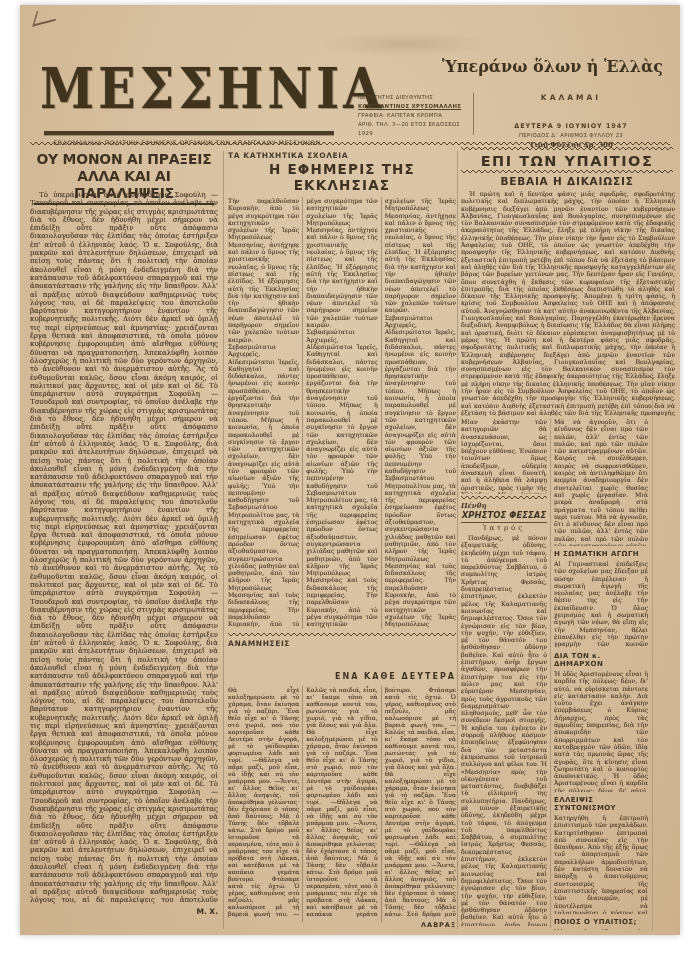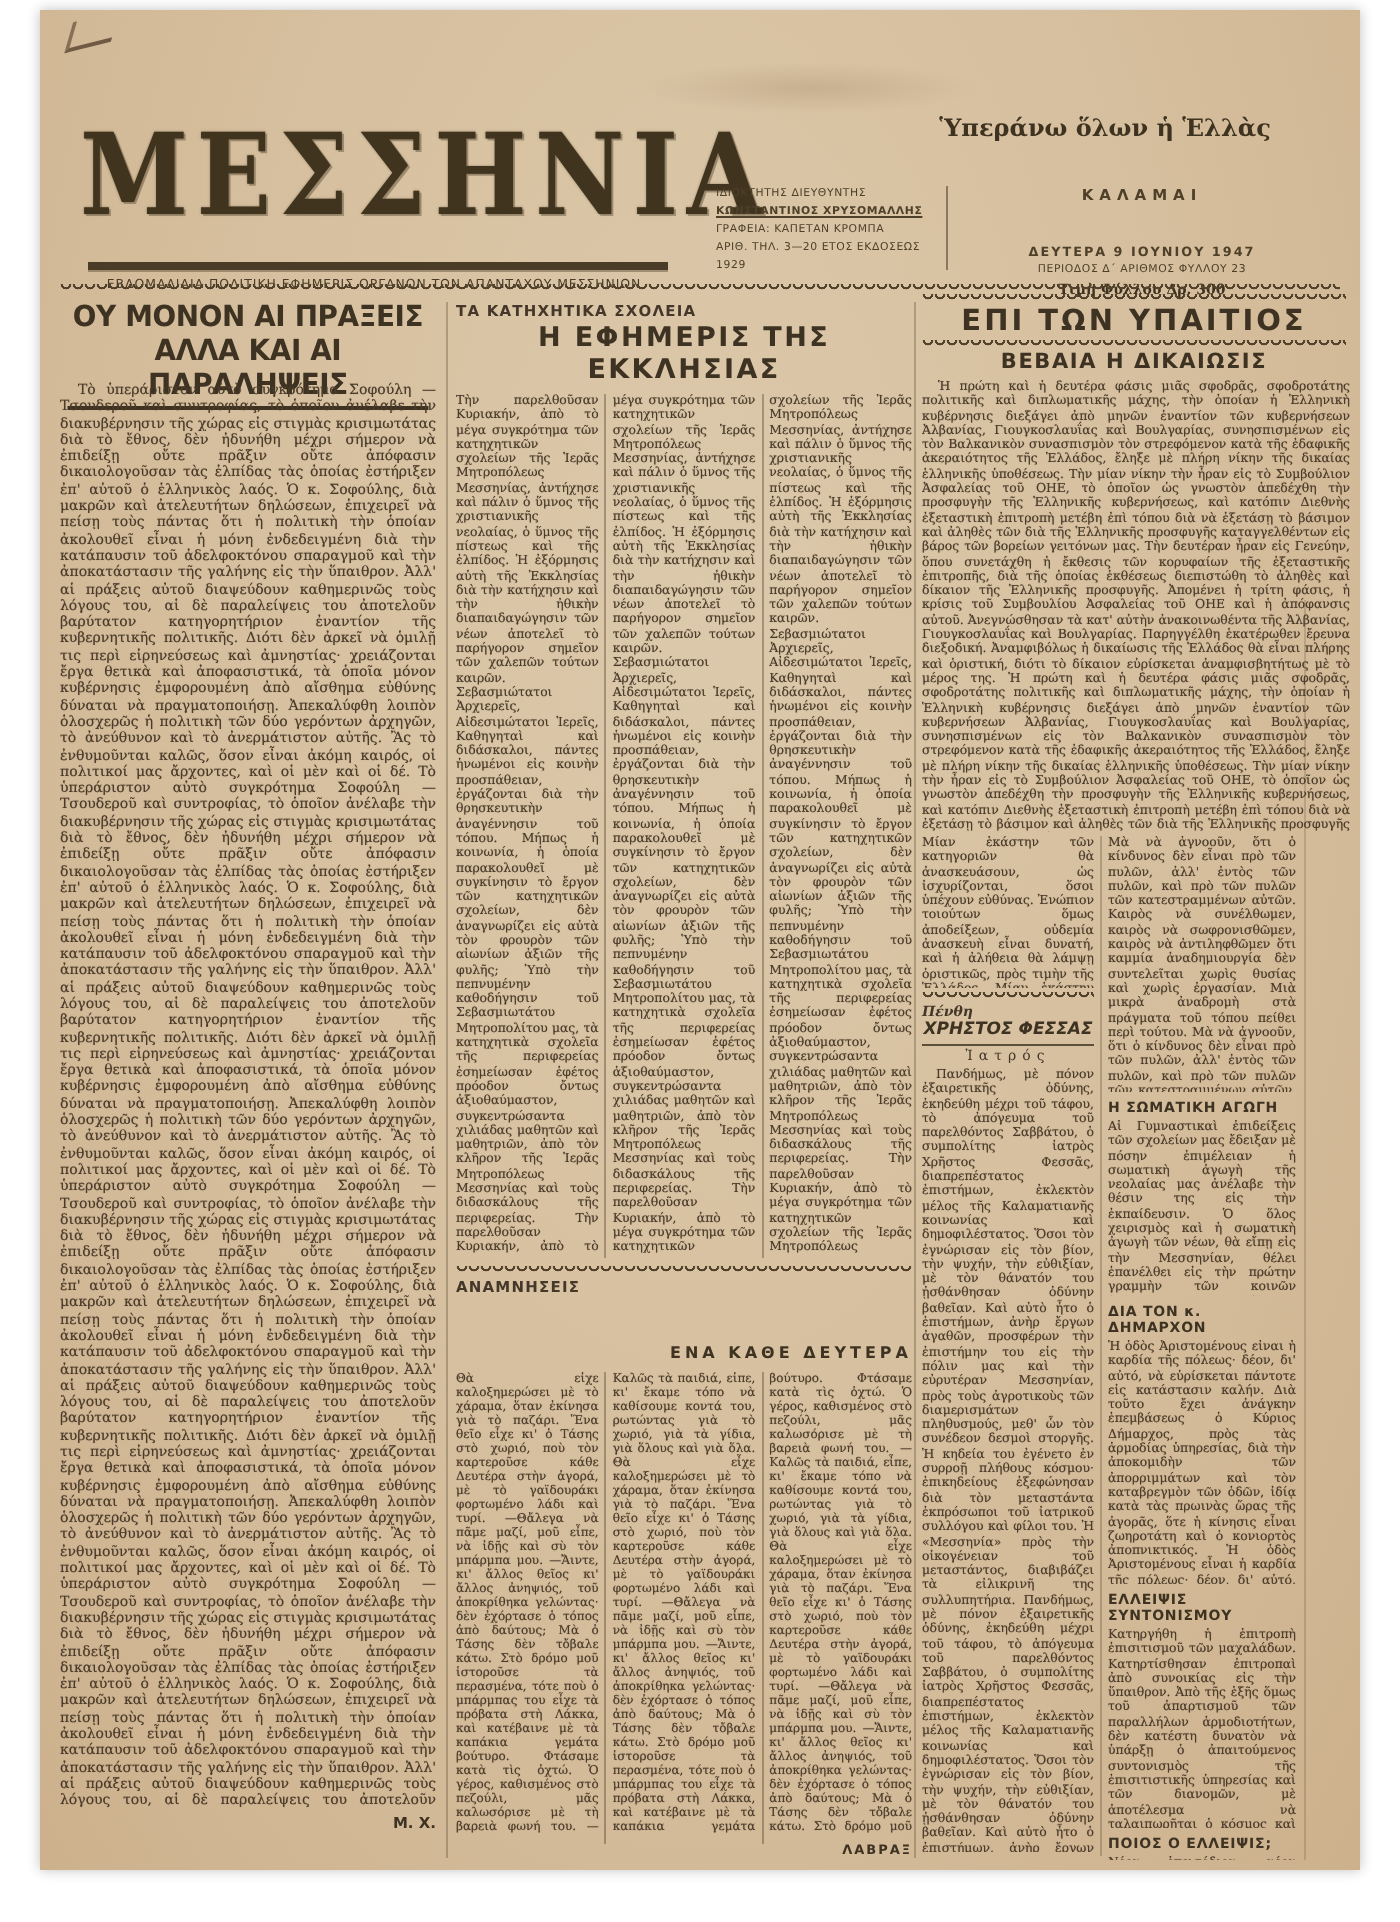--- a/index.html
+++ b/index.html
@@ -7,21 +7,21 @@
   .page{position:absolute;left:20px;top:5px;width:660px;height:930px;
     background:radial-gradient(ellipse at 50% 32%, #dcc9ab 0%, #d6bf9e 52%, #cdb18d 100%);
     box-shadow:0 0 6px rgba(0,0,0,.25);color:#453826;overflow:hidden;}
   .abs{position:absolute;}
   .wavy{height:4px;background-image:radial-gradient(circle at 3px 0px, rgba(0,0,0,0) 1.6px, #53422c 1.7px, #53422c 2.6px, rgba(0,0,0,0) 2.8px);background-size:6px 4px;background-repeat:repeat-x;}
   .title{font-family:"DejaVu Serif",serif;font-weight:bold;font-size:47px;letter-spacing:4px;
     color:#40341f;transform:scale(1.04,1.2);transform-origin:left top;line-height:1;
     text-shadow:1px 1px 0 rgba(64,52,31,.35), 0 0 1px rgba(64,52,31,.5);}
   .titlebar{height:4px;background:#4a3c26;box-shadow:0 1px 0 rgba(74,60,38,.4);}
   .subtitle{font-family:"DejaVu Sans",sans-serif;font-size:6.2px;letter-spacing:.5px;color:#4a3c28;white-space:nowrap;}
-  .motto{font-family:"DejaVu Serif",serif;font-weight:bold;font-size:12px;color:#3e3320;text-align:center;}
+  .motto{font-family:"DejaVu Serif",serif;font-weight:bold;font-size:16px;color:#3e3320;text-align:center;}
   .tiny{font-family:"DejaVu Sans",sans-serif;font-size:5.4px;line-height:9px;color:#4f4029;letter-spacing:.3px;}
   .vline{width:1px;background:rgba(74,59,38,.55);}
   .hl-sans{font-family:"DejaVu Sans",sans-serif;font-weight:bold;color:#3e3322;}
   .kicker{font-family:"DejaVu Sans",sans-serif;font-weight:bold;font-size:7.5px;letter-spacing:.6px;color:#45382a;}
   .body-text{font-family:"DejaVu Serif",serif;text-align:justify;overflow:hidden;
     color:#4a3b2b;text-shadow:0 0 .4px rgba(74,58,40,.55);word-break:break-word;hyphens:auto;}
   .b1{font-size:7px;line-height:8.3px;}
   .b2{font-size:6.2px;line-height:7.3px;}
   .b3{font-size:6px;line-height:7px;}
   .cols3{column-count:3;column-gap:7px;column-rule:1px solid rgba(74,59,38,.38);}
@@ -108,17 +108,17 @@
   <div class="abs vline" style="left:530px;top:413px;height:510px;opacity:.5;"></div>
 
   <div class="abs" style="left:534px;top:413px;width:94px;height:512px;overflow:hidden;">
     <div class="body-text b2" style="height:128px;">Μὰ νὰ ἀγνοοῦν, ὅτι ὁ κίνδυνος δὲν εἶναι πρὸ τῶν πυλῶν, ἀλλ' ἐντὸς τῶν πυλῶν, καὶ πρὸ τῶν πυλῶν τῶν κατεστραμμένων αὐτῶν. Καιρὸς νὰ συνέλθωμεν, καιρὸς νὰ σωφρονισθῶμεν, καιρὸς νὰ ἀντιληφθῶμεν ὅτι καμμία ἀναδημιουργία δὲν συντελεῖται χωρὶς θυσίας καὶ χωρὶς ἐργασίαν. Μιὰ μικρὰ ἀναδρομὴ στὰ πράγματα τοῦ τόπου πείθει περὶ τούτου.  Μὰ νὰ ἀγνοοῦν, ὅτι ὁ κίνδυνος δὲν εἶναι πρὸ τῶν πυλῶν, ἀλλ' ἐντὸς τῶν πυλῶν, καὶ πρὸ τῶν πυλῶν τῶν κατεστραμμένων αὐτῶν. Καιρὸς νὰ συνέλθωμεν, καιρὸς νὰ σωφρονισθῶμεν, καιρὸς νὰ ἀντιληφθῶμεν ὅτι καμμία ἀναδημιουργία δὲν συντελεῖται χωρὶς θυσίας καὶ χωρὶς ἐργασίαν. Μιὰ μικρὰ ἀναδρομὴ στὰ πράγματα τοῦ τόπου πείθει περὶ τούτου.</div>
     <div class="sechead">Η ΣΩΜΑΤΙΚΗ ΑΓΩΓΗ</div>
     <div class="body-text b2" style="height:88px;">Αἱ Γυμναστικαὶ ἐπιδείξεις τῶν σχολείων μας ἔδειξαν μὲ πόσην ἐπιμέλειαν ἡ σωματικὴ ἀγωγὴ τῆς νεολαίας μας ἀνέλαβε τὴν θέσιν της εἰς τὴν ἐκπαίδευσιν. Ὁ ὅλος χειρισμὸς καὶ ἡ σωματικὴ ἀγωγὴ τῶν νέων, θὰ εἴπῃ εἰς τὴν Μεσσηνίαν, θέλει ἐπανέλθει εἰς τὴν πρώτην γραμμὴν τῶν κοινῶν ἐνδιαφερόντων, καὶ εὔλογον τοῦτο πάντως θὰ γίνεται.  Αἱ Γυμναστικαὶ ἐπιδείξεις τῶν σχολείων μας ἔδειξαν μὲ πόσην ἐπιμέλειαν ἡ σωματικὴ ἀγωγὴ τῆς νεολαίας μας ἀνέλαβε τὴν θέσιν της εἰς τὴν ἐκπαίδευσιν. Ὁ ὅλος χειρισμὸς καὶ ἡ σωματικὴ ἀγωγὴ τῶν νέων, θὰ εἴπῃ εἰς τὴν Μεσσηνίαν, θέλει ἐπανέλθει εἰς τὴν πρώτην γραμμὴν τῶν κοινῶν ἐνδιαφερόντων, καὶ εὔλογον τοῦτο πάντως θὰ γίνεται.</div>
     <div class="sechead">ΔΙΑ ΤΟΝ κ. ΔΗΜΑΡΧΟΝ</div>
     <div class="body-text b2" style="height:122px;">Ἡ ὁδὸς Ἀριστομένους εἶναι ἡ καρδία τῆς πόλεως· δέον, δι' αὐτό, νὰ εὑρίσκεται πάντοτε εἰς κατάστασιν καλήν. Διὰ τοῦτο ἔχει ἀνάγκην ἐπεμβάσεως ὁ Κύριος Δήμαρχος, πρὸς τὰς ἁρμοδίας ὑπηρεσίας, διὰ τὴν ἀποκομιδὴν τῶν ἀπορριμμάτων καὶ τὸν καταβρεγμὸν τῶν ὁδῶν, ἰδίᾳ κατὰ τὰς πρωινὰς ὥρας τῆς ἀγορᾶς, ὅτε ἡ κίνησις εἶναι ζωηροτάτη καὶ ὁ κονιορτὸς ἀποπνικτικός.  Ἡ ὁδὸς Ἀριστομένους εἶναι ἡ καρδία τῆς πόλεως· δέον, δι' αὐτό, νὰ εὑρίσκεται πάντοτε εἰς κατάστασιν καλήν. Διὰ τοῦτο ἔχει ἀνάγκην ἐπεμβάσεως ὁ Κύριος Δήμαρχος, πρὸς τὰς ἁρμοδίας ὑπηρεσίας, διὰ τὴν ἀποκομιδὴν τῶν ἀπορριμμάτων καὶ τὸν καταβρεγμὸν τῶν ὁδῶν, ἰδίᾳ κατὰ τὰς πρωινὰς ὥρας τῆς ἀγορᾶς, ὅτε ἡ κίνησις εἶναι ζωηροτάτη καὶ ὁ κονιορτὸς ἀποπνικτικός.</div>
     <div class="sechead">ΕΛΛΕΙΨΙΣ ΣΥΝΤΟΝΙΣΜΟΥ</div>
     <div class="body-text b2" style="height:100px;">Κατηργήθη ἡ ἐπιτροπὴ ἐπισιτισμοῦ τῶν μαχαλάδων. Κατηρτίσθησαν ἐπιτροπαὶ ἀπὸ συνοικίας εἰς τὴν ὕπαιθρον. Ἀπὸ τῆς ἑξῆς ὅμως τοῦ ἀπαρτισμοῦ τῶν παραλλήλων ἁρμοδιοτήτων, δὲν κατέστη δυνατὸν νὰ ὑπάρξῃ ὁ ἀπαιτούμενος συντονισμὸς τῆς ἐπισιτιστικῆς ὑπηρεσίας καὶ τῶν διανομῶν, μὲ ἀποτέλεσμα νὰ ταλαιπωρῆται ὁ κόσμος καὶ νὰ μὴ ἐξυπηρετῆται ἡ ὑπόθεσις. Ὡς νὰ μὴν ὑπῆρχε καὶ ἄλλη κατεύθυνσις, θὰ ἐπαναφθῇ κατὰ πᾶσαν πιθανότητα τὸ ζήτημα αὐτό.  Κατηργήθη ἡ ἐπιτροπὴ ἐπισιτισμοῦ τῶν μαχαλάδων. Κατηρτίσθησαν ἐπιτροπαὶ ἀπὸ συνοικίας εἰς τὴν ὕπαιθρον. Ἀπὸ τῆς ἑξῆς ὅμως τοῦ ἀπαρτισμοῦ τῶν παραλλήλων ἁρμοδιοτήτων, δὲν κατέστη δυνατὸν νὰ ὑπάρξῃ ὁ ἀπαιτούμενος συντονισμὸς τῆς ἐπισιτιστικῆς ὑπηρεσίας καὶ τῶν διανομῶν, μὲ ἀποτέλεσμα νὰ ταλαιπωρῆται ὁ κόσμος καὶ νὰ μὴ ἐξυπηρετῆται ἡ ὑπόθεσις. Ὡς νὰ μὴν ὑπῆρχε καὶ ἄλλη κατεύθυνσις, θὰ ἐπαναφθῇ κατὰ πᾶσαν πιθανότητα τὸ ζήτημα αὐτό.</div>
-    <div class="sechead">ΠΟΙΟΣ Ο ΕΛΛΕΙΨΙΣ;</div>
+    <div class="sechead">ΠΟΙΟΣ Ο ΥΠΑΙΤΙΟΣ;</div>
     <div class="body-text b2" style="height:16px;">Νέον ἐπεισόδιον, νέον ζήτημα ἐξανέστησε κατὰ τὰς τελευταίας ἡμέρας τὴν κοινὴν γνώμην.</div>
   </div>
 
 </div>
 
 </body></html>

